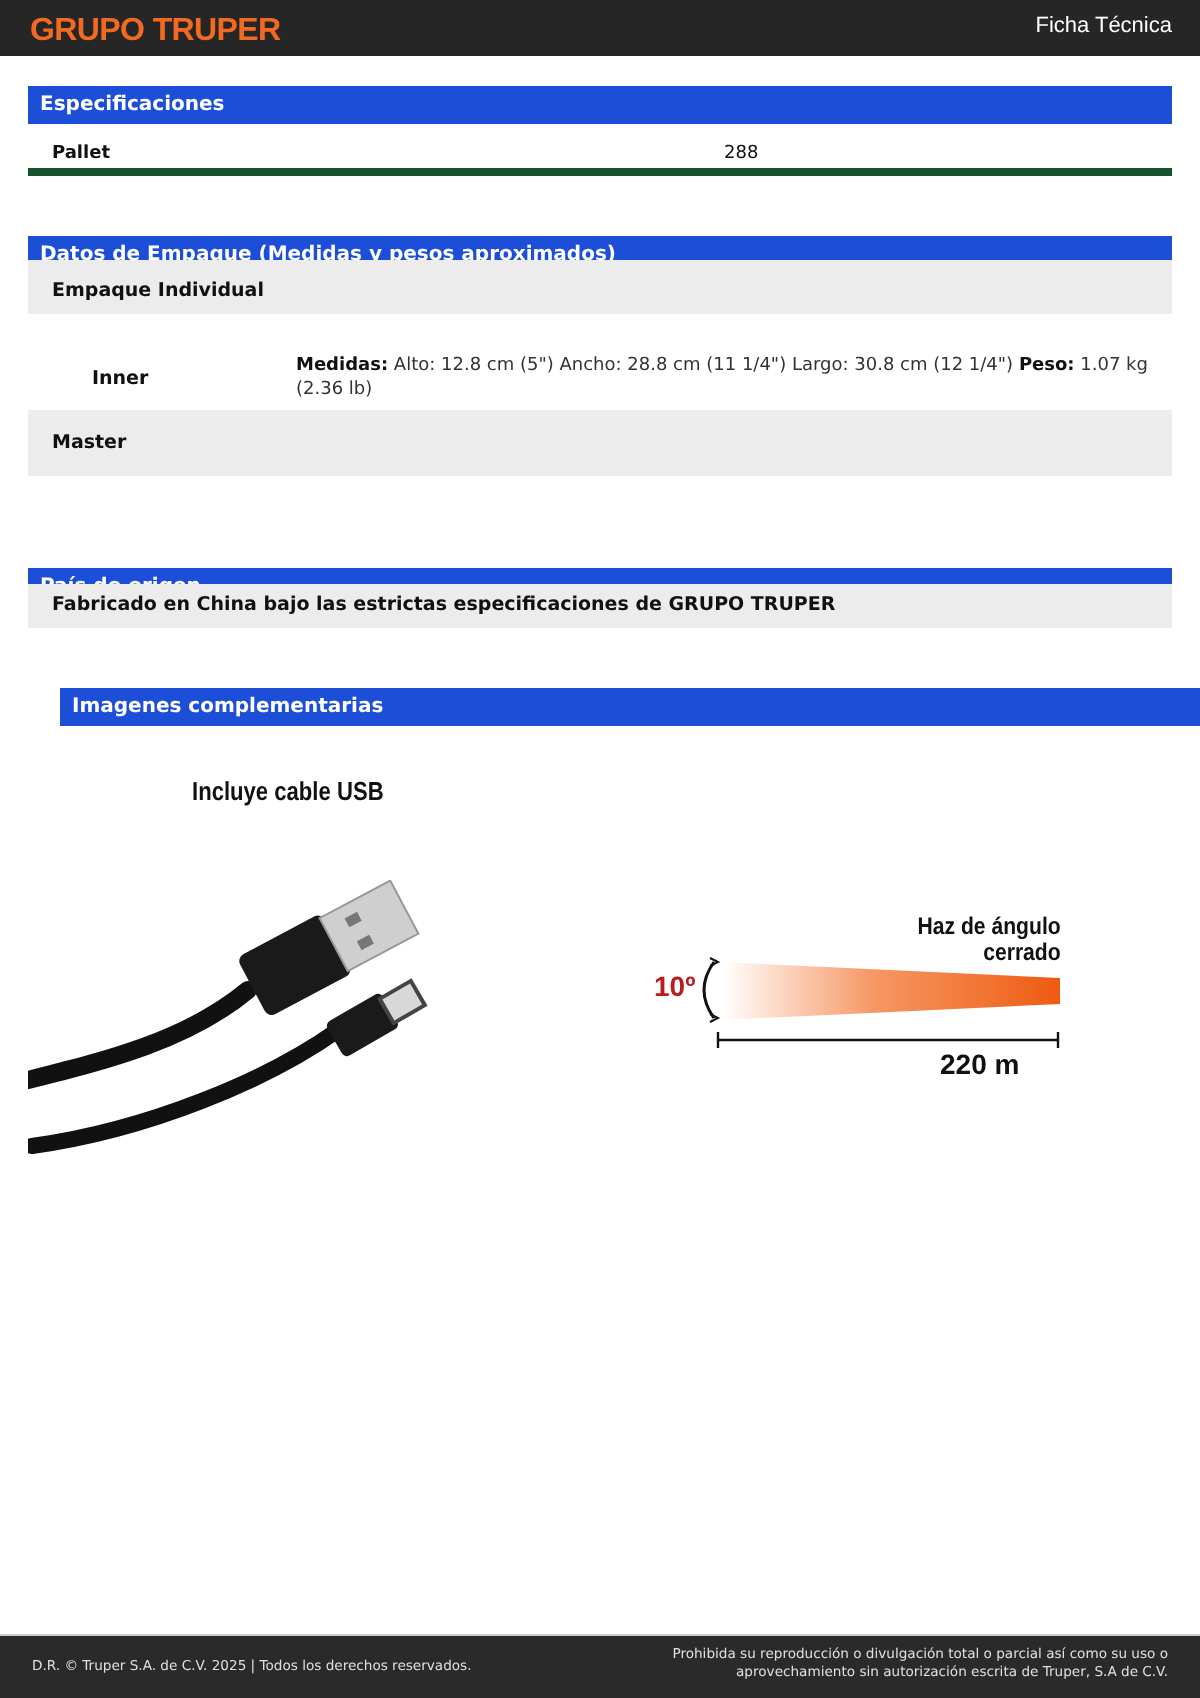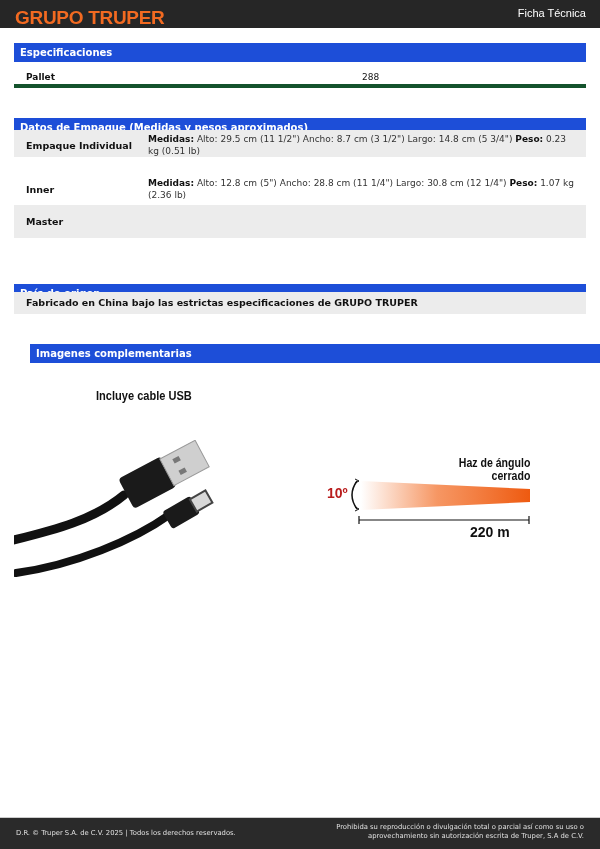--- a/index.html
+++ b/index.html
@@ -1,18 +1,18 @@
 <!DOCTYPE html>
 <html><head>
 <meta charset="utf-8">
 <style>
   * { box-sizing: border-box; margin: 0; padding: 0; }
   body { width: 600px; height: 849px; background: #fff; font-family: "DejaVu Sans", sans-serif; position: relative; overflow: hidden; color: #111; }
   .topbar { position: absolute; left: 0; top: 0; width: 600px; height: 28px; background: #262626; }
-  .logo { position: absolute; left: 15px; top: 7px; font-family: "Liberation Sans", sans-serif; font-weight: bold; font-size: 19px; color: #f26a21; letter-spacing: -0.3px; }
+  .logo { position: absolute; left: 15px; top: 7px; font-family: "Liberation Sans", sans-serif; font-weight: bold; font-size: 16px; color: #f26a21; letter-spacing: -0.3px; }
   .doc-title { position: absolute; right: 14px; top: 7px; font-family: "Liberation Sans", sans-serif; font-size: 11px; color: #fff; }
   .section-head { position: absolute; left: 14px; width: 572px; height: 19px; background: #1d4ed8; color: #fff; font-size: 10px; font-weight: bold; padding: 4px 6px 0 6px; font-family: "DejaVu Sans", sans-serif; }
   .row { position: absolute; left: 14px; width: 572px; font-size: 9px; }
   .spec-row { height: 22px; border-bottom: 4px solid #14532d; }
   .spec-row .k { position: absolute; left: 12px; top: 6px; font-weight: bold; }
   .spec-row .v { position: absolute; left: 348px; top: 6px; }
   .pk-row { position: absolute; left: 14px; width: 572px; font-size: 9px; }
   .pk-row.shaded { background: #ececec; }
   .pk-row .k { position: absolute; left: 12px; font-weight: bold; font-size: 9.5px; }
   .pk-row .v { position: absolute; left: 134px; right: 10px; top: 4px; line-height: 11.5px; color: #333; }
@@ -37,25 +37,24 @@
 <div class="section-head" style="top:43px;">Especificaciones</div>
 <div class="row spec-row" style="top:66px;">
   <span class="k">Pallet</span>
   <span class="v">288</span>
 </div>
 
 <div class="section-head" style="top:118px;">Datos de Empaque (Medidas y pesos aproximados)</div>
 
 <div class="pk-row shaded" style="top:130px; height:27px;">
   <span class="k" style="top:10px;">Empaque Individual</span>
-  <div class="v"><b>Medidas:</b><span> Alto: 29.5 cm (11 1/2") Ancho: 8.7 cm (3 1/2") Largo: 14.8 cm (5 3/4") </span><b>Peso:</b><span> 0.23 kg (0.51 lb)</span></div>
 </div>
 
 <div class="pk-row" style="top:174px; height:31px;">
-  <span class="k" style="top:10px;">Inner</span>
+  <span class="k" style="top:10px;margin-left:20px;">Inner</span>
   <div class="v"><b>Medidas:</b><span> Alto: 12.8 cm (5") Ancho: 28.8 cm (11 1/4") Largo: 30.8 cm (12 1/4") </span><b>Peso:</b><span> 1.07 kg (2.36 lb)</span></div>
 </div>
 
 <div class="pk-row shaded" style="top:205px; height:33px;">
   <span class="k" style="top:11px;">Master</span>
 </div>
 
 <div class="section-head" style="top:284px;">País de origen</div>
 <div class="origin">Fabricado en China bajo las estrictas especificaciones de GRUPO TRUPER</div>
 

